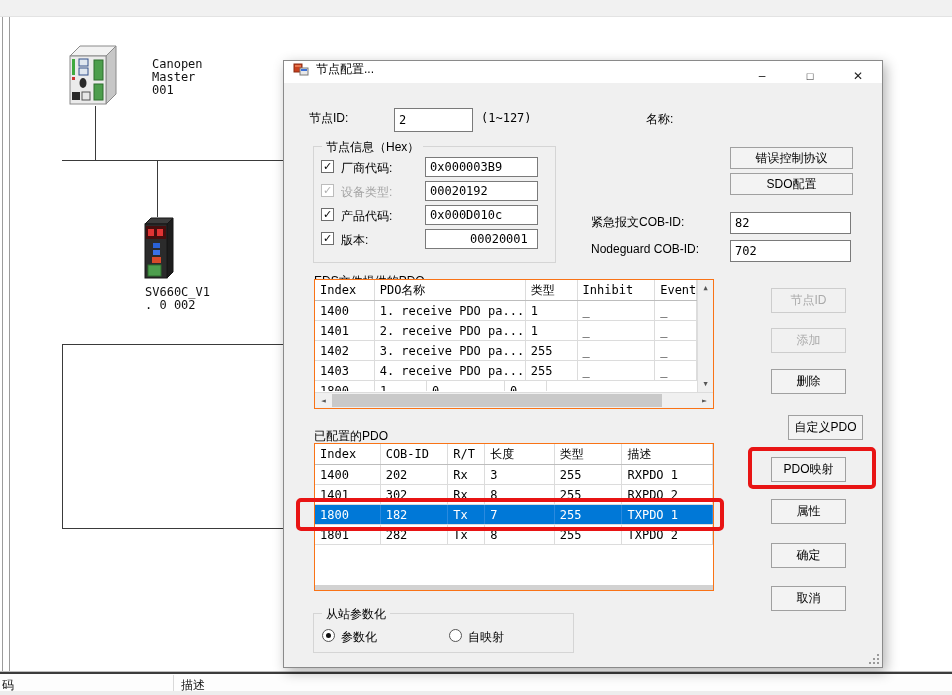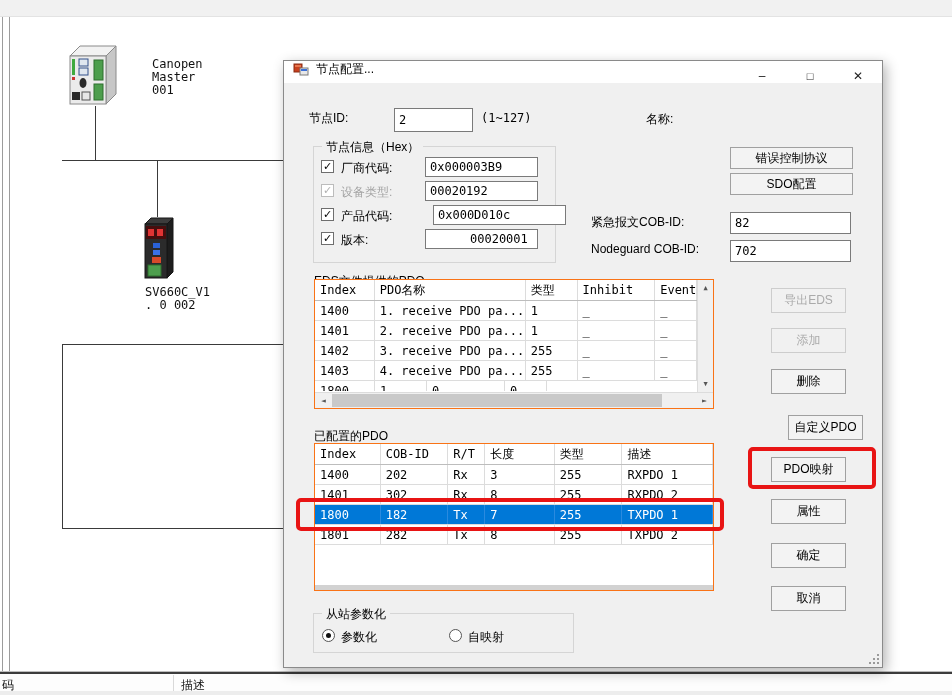--- a/index.html
+++ b/index.html
@@ -162,21 +162,21 @@
       <div class="chk" style="left:7px; top:13px;">✓</div>
       <span class="lbl" style="left:27px; top:13px;">厂商代码:</span>
       <div class="field" style="left:111px; top:10px; width:113px; height:20px;">0x000003B9</div>
 
       <div class="chk dis" style="left:7px; top:37px;">✓</div>
       <span class="lbl gray" style="left:27px; top:37px;">设备类型:</span>
       <div class="field" style="left:111px; top:34px; width:113px; height:20px;">00020192</div>
 
       <div class="chk" style="left:7px; top:61px;">✓</div>
       <span class="lbl" style="left:27px; top:61px;">产品代码:</span>
-      <div class="field" style="left:111px; top:58px; width:133px; height:20px;margin-left:8px;">0x000D010c</div>
+      <div class="field" style="left:111px; top:58px; width:113px; height:20px;">0x000D010c</div>
 
       <div class="chk" style="left:7px; top:85px;">✓</div>
       <span class="lbl" style="left:27px; top:85px;">版本:</span>
       <div class="field" style="left:111px; top:82px; width:113px; height:20px;padding-left:44px;">00020001</div>
     </div>
 
     <div class="btn wide" style="top:86px;">错误控制协议</div>
     <div class="btn wide" style="top:112px;">SDO配置</div>
 
     <span class="lbl" style="left:307px; top:153px;">紧急报文COB-ID:</span>
@@ -282,21 +282,21 @@
         <div class="cell c2">Tx</div>
         <div class="cell c3">8</div>
         <div class="cell c4">255</div>
         <div class="cell c5">TXPDO  2</div>
       </div>
       <div class="tbl-strip"></div>
     </div>
 
     <div class="annot" style="left:12px; top:437px; width:428px; height:33px;"></div>
 
-    <div class="btn disabled" style="left:487px; top:227px;">导出EDS</div>
+    <div class="btn disabled" style="left:487px; top:227px;">节点ID</div>
     <div class="btn disabled" style="left:487px; top:267px;">添加</div>
     <div class="btn" style="left:487px; top:308px;">删除</div>
     <div class="btn" style="left:487px; top:354px;margin-left:17px;">自定义PDO</div>
     <div class="btn" style="left:487px; top:396px;">PDO映射</div>
     <div class="btn" style="left:487px; top:438px;">属性</div>
     <div class="btn" style="left:487px; top:482px;">确定</div>
     <div class="btn" style="left:487px; top:525px;">取消</div>
 
     <div class="annot" style="left:464px; top:386px; width:128px; height:42px;"></div>
 

